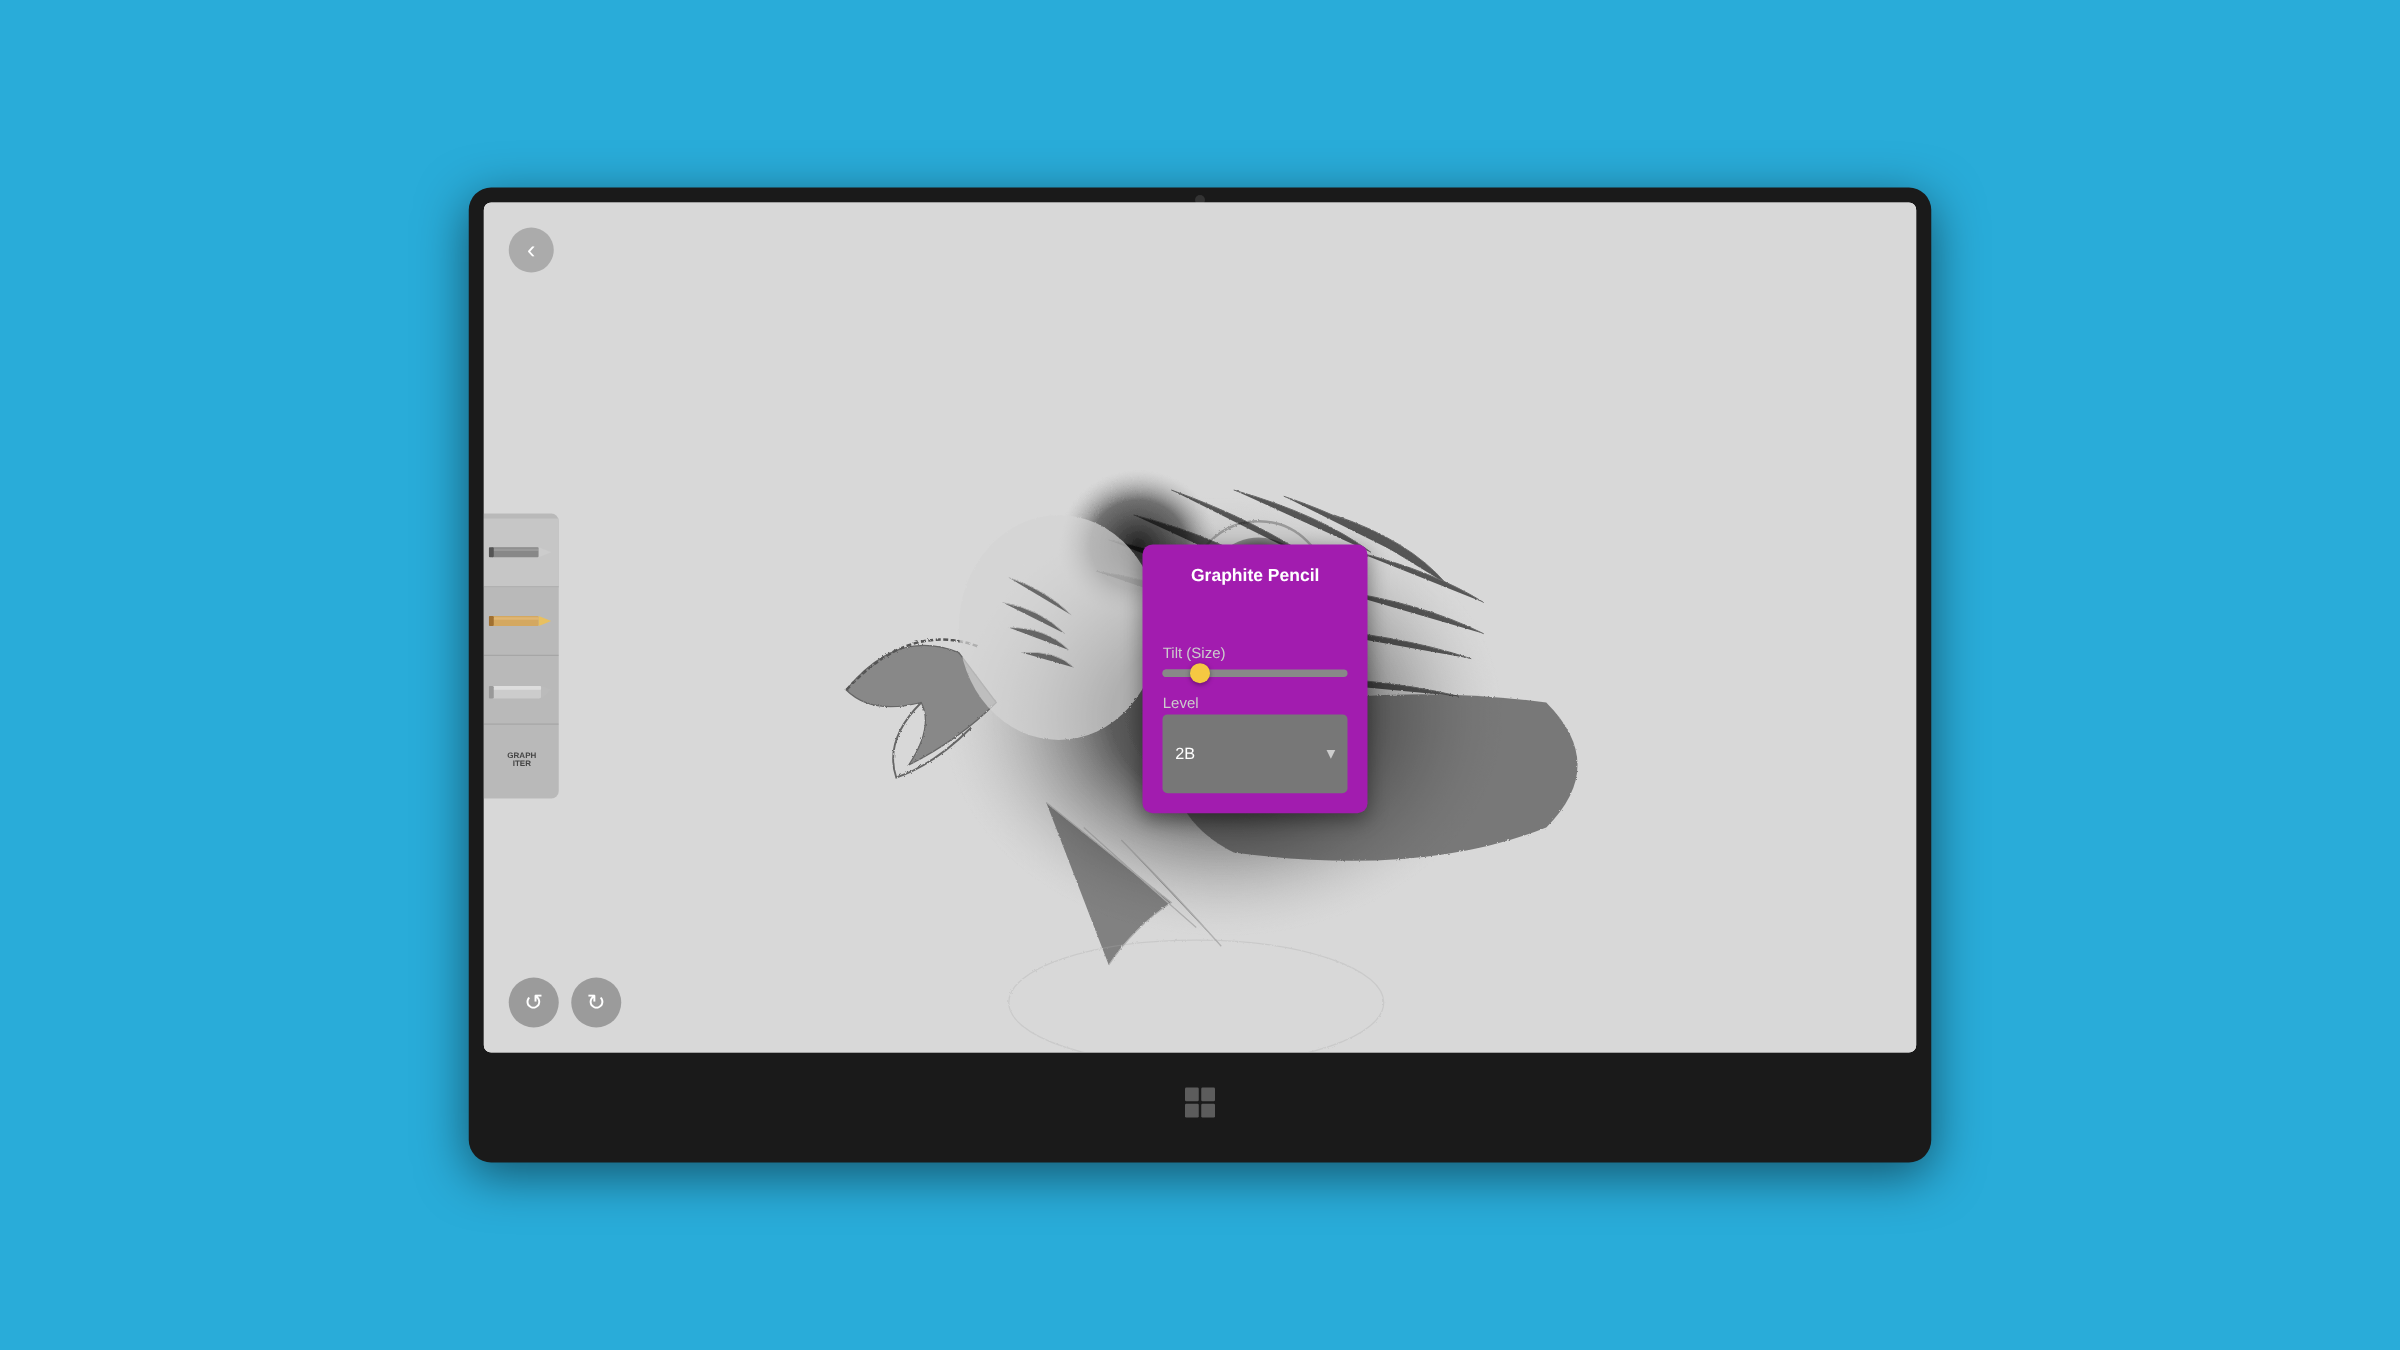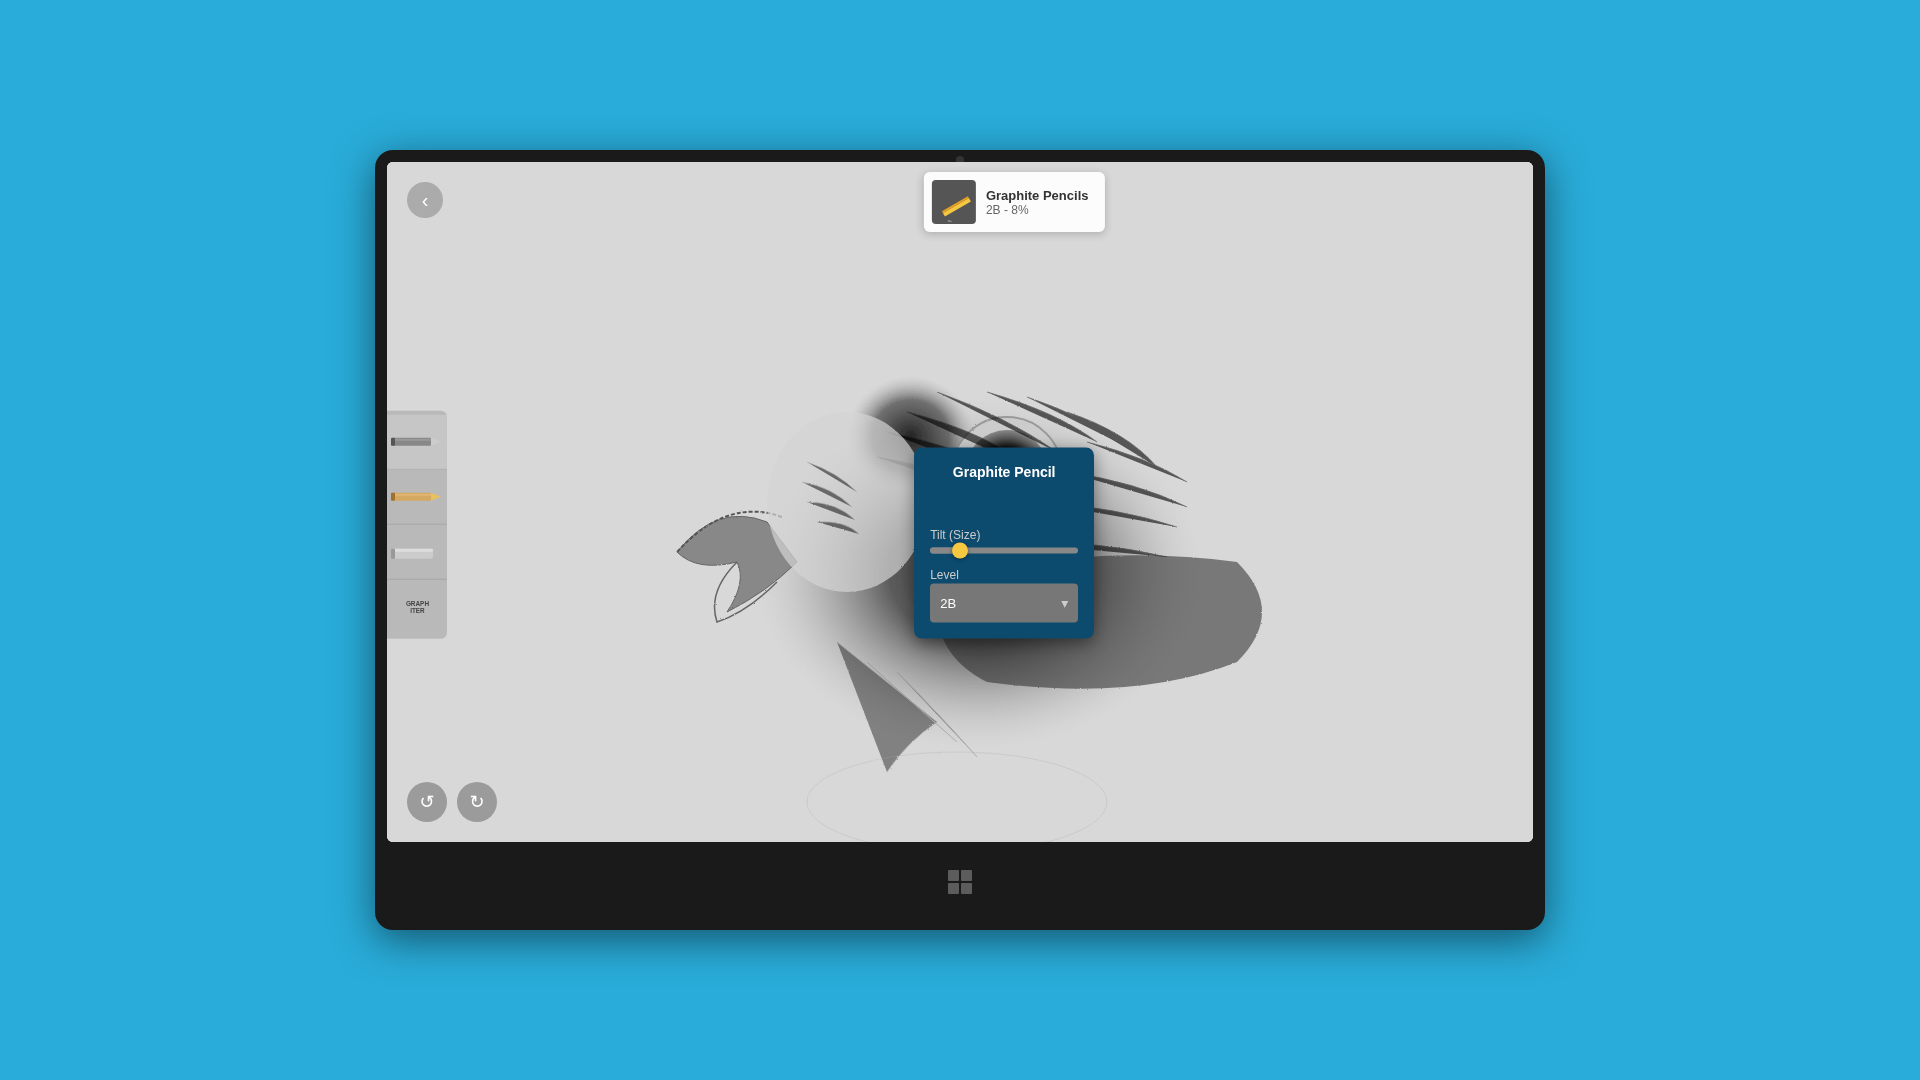--- a/index.html
+++ b/index.html
@@ -167,21 +167,21 @@
       font-weight: bold;
       transform: scale(0.8);
     }
 
     
     .pencil-popup {
       position: absolute;
       top: 56%;
       left: 46%;
       transform: translateY(-50%);
-      background: #0c4a6e;
+      background: #a21caf;
       border-radius: 8px;
       padding: 16px;
       min-width: 180px;
       z-index: 20;
       box-shadow: 0 4px 16px rgba(0,0,0,0.4);
     }
 
     .popup-title {
       color: #fff;
       font-size: 14px;
@@ -233,21 +233,21 @@
       color: #ccc;
       font-size: 12px;
       margin-bottom: 2px;
     }
 
     .level-select {
       width: 100%;
       background: #777;
       border: none;
       color: #fff;
-      padding: 12px 10px;
+      padding: 24px 10px;
       border-radius: 4px;
       font-size: 13px;
       cursor: pointer;
       appearance: none;
       -webkit-appearance: none;
       background-image: none;
       display: flex;
       align-items: center;
       justify-content: space-between;
     }
@@ -384,35 +384,20 @@
 
         <path d="M 550 420 Q 700 380 850 400 Q 900 450 850 500 Q 750 540 600 520 Q 540 490 550 420Z" fill="#2a2a2a" opacity="0.55" filter="url(#pencilFilter)"></path>
 
         <ellipse cx="570" cy="640" rx="150" ry="50" fill="none" stroke="#aaa" stroke-width="1" opacity="0.3" filter="url(#pencilFilter)"></ellipse>
       </svg>
 
       <div class="back-button">
         <span style="font-size:20px; color:white;">‹</span>
       </div>
 
-      <div class="brush-tooltip">
-        <div class="brush-tooltip-icon">
-
-          <svg width="40" height="40" viewBox="0 0 40 40">
-            <rect x="5" y="28" width="30" height="4" fill="#555" transform="rotate(-30, 20, 20)"></rect>
-            <polygon points="8,32 5,38 11,36" fill="#888" transform="rotate(-30, 20, 20) translate(-2, 0)"></polygon>
-            <rect x="5" y="24" width="30" height="4" fill="#f5c842" transform="rotate(-30, 20, 20)"></rect>
-            <rect x="5" y="22" width="30" height="2" fill="#e8a020" transform="rotate(-30, 20, 20)"></rect>
-          </svg>
-        </div>
-        <div class="brush-tooltip-text">
-          <span class="brush-tooltip-name">Graphite Pencils</span>
-          <span class="brush-tooltip-sub">2B - 8%</span>
-        </div>
-      </div>
 
       <div class="tool-panel">
 
         <div class="tool-item active">
           <svg width="52" height="20" viewBox="0 0 52 20">
             <rect x="2" y="6" width="38" height="8" fill="#888" rx="1"></rect>
             <rect x="2" y="7" width="38" height="2" fill="#aaa" opacity="0.5"></rect>
             <polygon points="40,6 50,10 40,14" fill="#ccc"></polygon>
             <rect x="0" y="6" width="4" height="8" fill="#555" rx="1"></rect>
           </svg>

